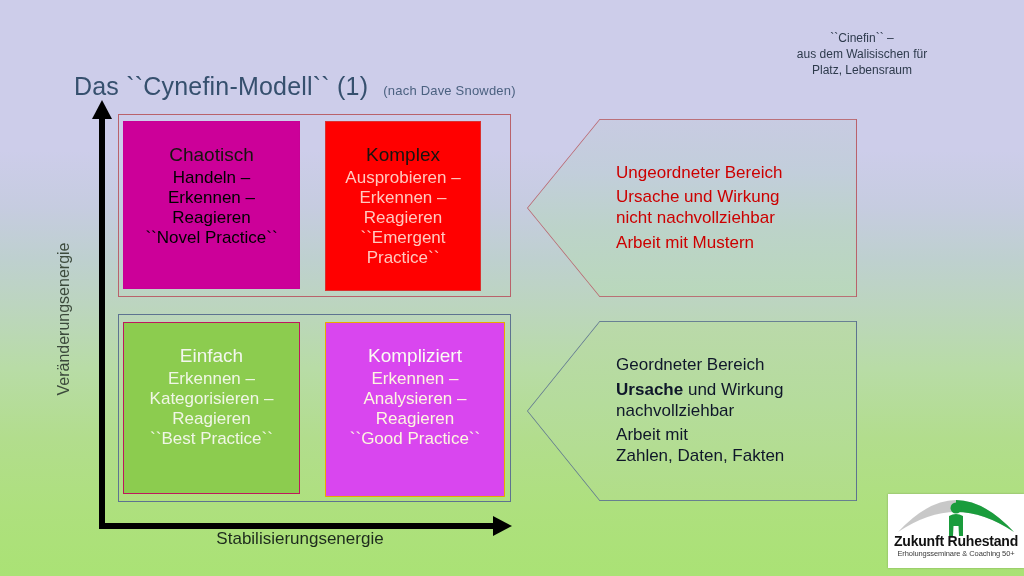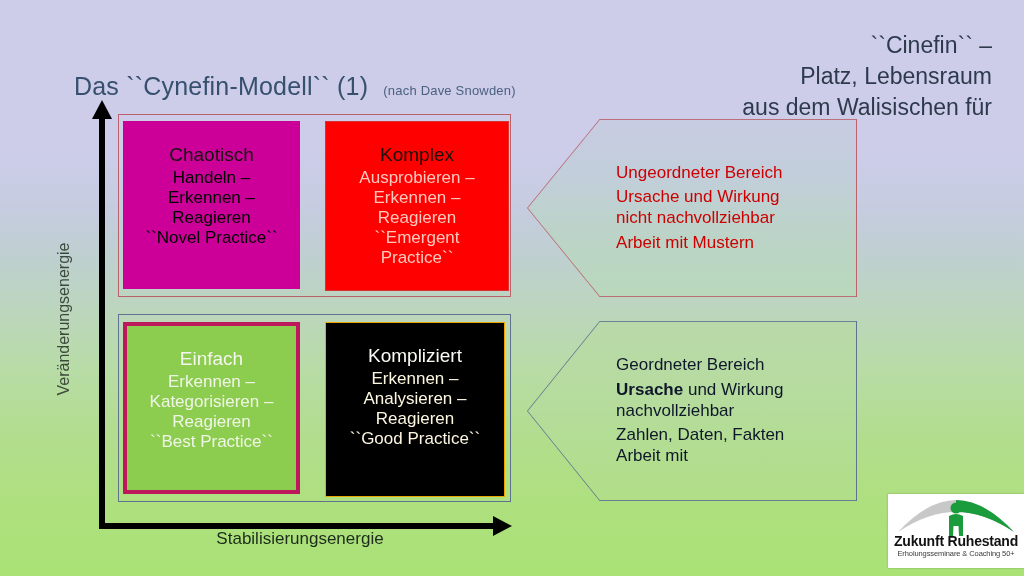--- a/index.html
+++ b/index.html
@@ -17,21 +17,21 @@
     position:absolute; left:74px; top:72px;
     white-space:nowrap;
     color:#36506e; font-size:25px; letter-spacing:.2px;
   }
   #slide-title .num{ font-size:25px; }
   #slide-title .sub{ font-size:13px; color:#4b6180;margin-left:8px; }
 
   
   #cinefin-note{
     position:absolute; right:32px; top:30px; width:260px;
-    text-align:right; color:#2d3a4c; font-size:23px; line-height:1.35;
+    text-align:center; color:#2d3a4c; font-size:12px; line-height:1.35;
   }
 
   
   #axis-y{ position:absolute; left:99px; top:114px; width:6px; height:415px; background:#000; }
   #axis-y-head{
     position:absolute; left:92px; top:100px; width:0;height:0;
     border-left:10px solid transparent;border-right:10px solid transparent;
     border-bottom:19px solid #000;
   }
   #axis-x{ position:absolute; left:99px; top:523px; width:398px; height:6px; background:#000; }
@@ -61,29 +61,29 @@
     display:flex; flex-direction:column; align-items:center; justify-content:flex-start;
     padding-top:22px; text-align:center; line-height:1.19;
   }
   .quad .qtitle{ font-size:19px; margin-bottom:1px; }
   .quad .qbody{ font-size:17px; }
 
   #quad-chaotisch{ left:123px; top:121px; width:177px; height:168px; background:#cc0099; border:1px solid #c80096; }
   #quad-chaotisch .qtitle{ color:#17140f; }
   #quad-chaotisch .qbody{ color:#000000; }
 
-  #quad-komplex{ left:325px; top:121px; width:184px; height:170px; background:#ff0000; border:1px solid #d9312f; }
+  #quad-komplex{ left:325px; top:121px; width:156px; height:170px; background:#ff0000; border:1px solid #d9312f; }
   #quad-komplex .qtitle{ color:#17140f; }
   #quad-komplex .qbody{ color:#ffc9bf; }
 
-  #quad-einfach{ left:123px; top:322px; width:177px; height:172px; background:#8ccc4f; border:4px solid #be185d; }
+  #quad-einfach{ left:123px; top:322px; width:177px; height:172px; background:#8ccc4f; border:1px solid #be185d; }
   #quad-einfach .qtitle{ color:#f3f6ee; }
   #quad-einfach .qbody{ color:#f0f6e6; }
 
-  #quad-kompliziert{ left:325px; top:322px; width:180px; height:175px; background:#000000; border:1px solid #e8a800; }
+  #quad-kompliziert{ left:325px; top:322px; width:180px; height:175px; background:#d946ef; border:1px solid #e8a800; }
   #quad-kompliziert .qtitle{ color:#fbfbf3; }
   #quad-kompliziert .qbody{ color:#fdf6e0; }
 
   
   .callout{
     position:absolute;
     clip-path:polygon(22% 0%, 100% 0%, 100% 100%, 22% 100%, 0% 50%);
   }
   .callout .co-inner{
     position:absolute; inset:0;
@@ -131,22 +131,22 @@
 </head>
 <body>
 
 <div id="slide-title">
   <span>Das ``Cynefin-Modell`` </span><span class="num">(1)</span>
   <span class="sub">(nach Dave Snowden)</span>
 </div>
 
 <div id="cinefin-note">
   <div>``Cinefin`` –</div>
+  <div>aus dem Walisischen für</div>
   <div>Platz, Lebensraum</div>
-  <div>aus dem Walisischen für</div>
 </div>
 
 <div id="axis-y"></div>
 <div id="axis-y-head"></div>
 <div id="axis-x"></div>
 <div id="axis-x-head"></div>
 <div id="axis-y-label">Veränderungsenergie</div>
 <div id="axis-x-label">Stabilisierungsenergie</div>
 
 <div class="frame" id="frame-top"></div>
@@ -199,22 +199,22 @@
 
 <div class="callout" id="callout-geordnet">
   <div class="co-inner"></div>
   <div class="co-text">
     <div class="p">Geordneter Bereich</div>
     <div class="p">
       <div><b>Ursache</b><span> und Wirkung</span></div>
       <div>nachvollziehbar</div>
     </div>
     <div class="p">
+      <div>Arbeit mit</div>
       <div>Zahlen, Daten, Fakten</div>
-      <div>Arbeit mit</div>
     </div>
   </div>
 </div>
 
 <div id="logo">
   <div class="arc-wrap">
     <svg width="136" height="40" viewBox="0 0 136 40">
       <path d="M10 34 Q 40 2 68 2 Q 96 2 126 34 Q 96 14 68 14 Q 40 14 10 34 Z" fill="#9a9a9a" opacity="0.55"></path>
       <path d="M68 2 Q 96 2 126 34 Q 96 14 68 14 Z" fill="#1a9c3c"></path>
       <circle cx="68" cy="10" r="5.5" fill="#1a9c3c"></circle>

